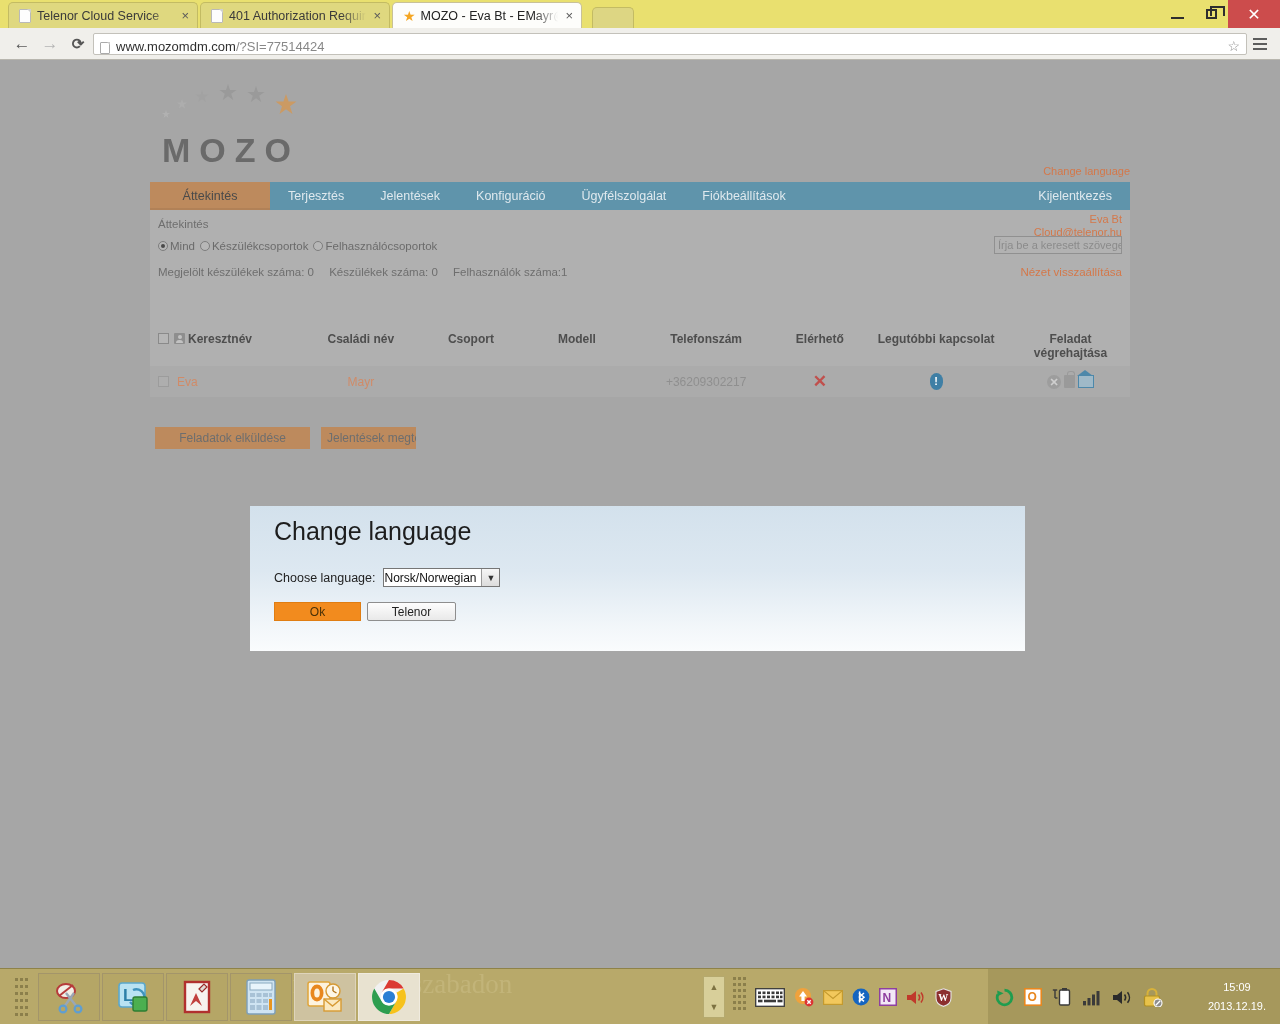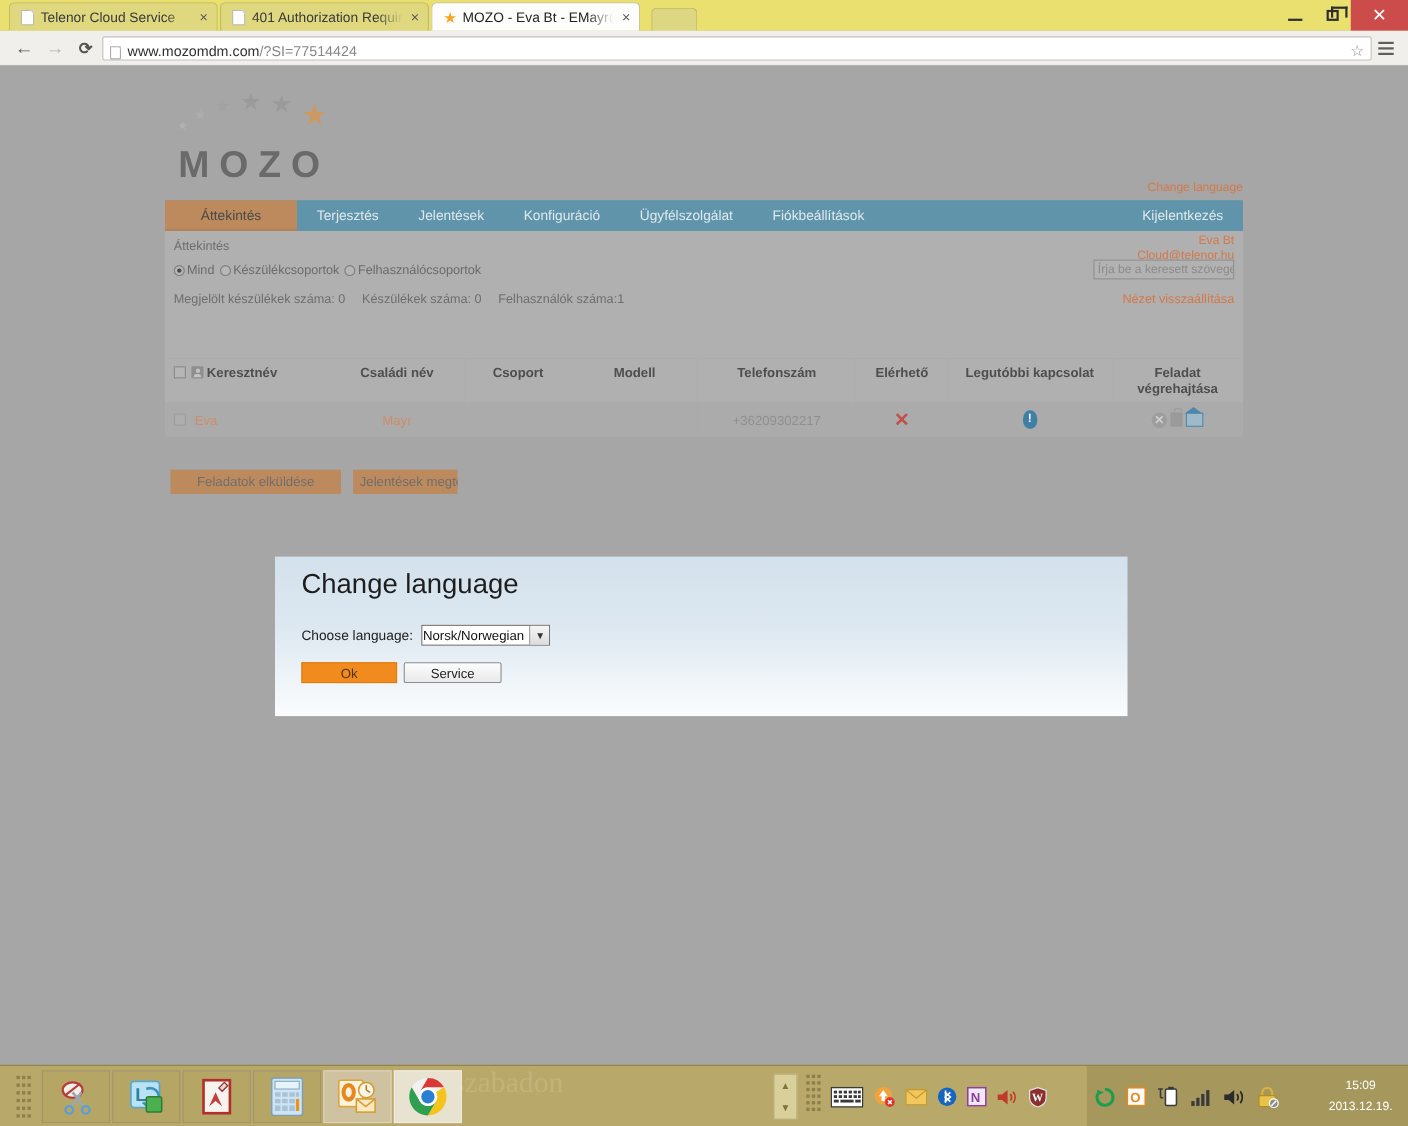--- a/index.html
+++ b/index.html
@@ -481,21 +481,21 @@
     <div id="modal-title">Change language</div>
     <div id="modal-row">
       <span id="modal-label">Choose language:</span>
       <span id="lang-select">
         <span id="lang-value">Norsk/Norwegian</span>
         <span id="lang-arrow">▼</span>
       </span>
     </div>
     <div id="modal-buttons">
       <div id="btn-ok">Ok</div>
-      <div id="btn-cancel">Service</div>
+      <div id="btn-cancel">Telenor</div>
     </div>
   </div>
 
 </div>
 
 <div id="taskbar">
 
   <div id="tb-watermark">Munkavégzés szabadon</div>
 
   <div id="tb-start">

